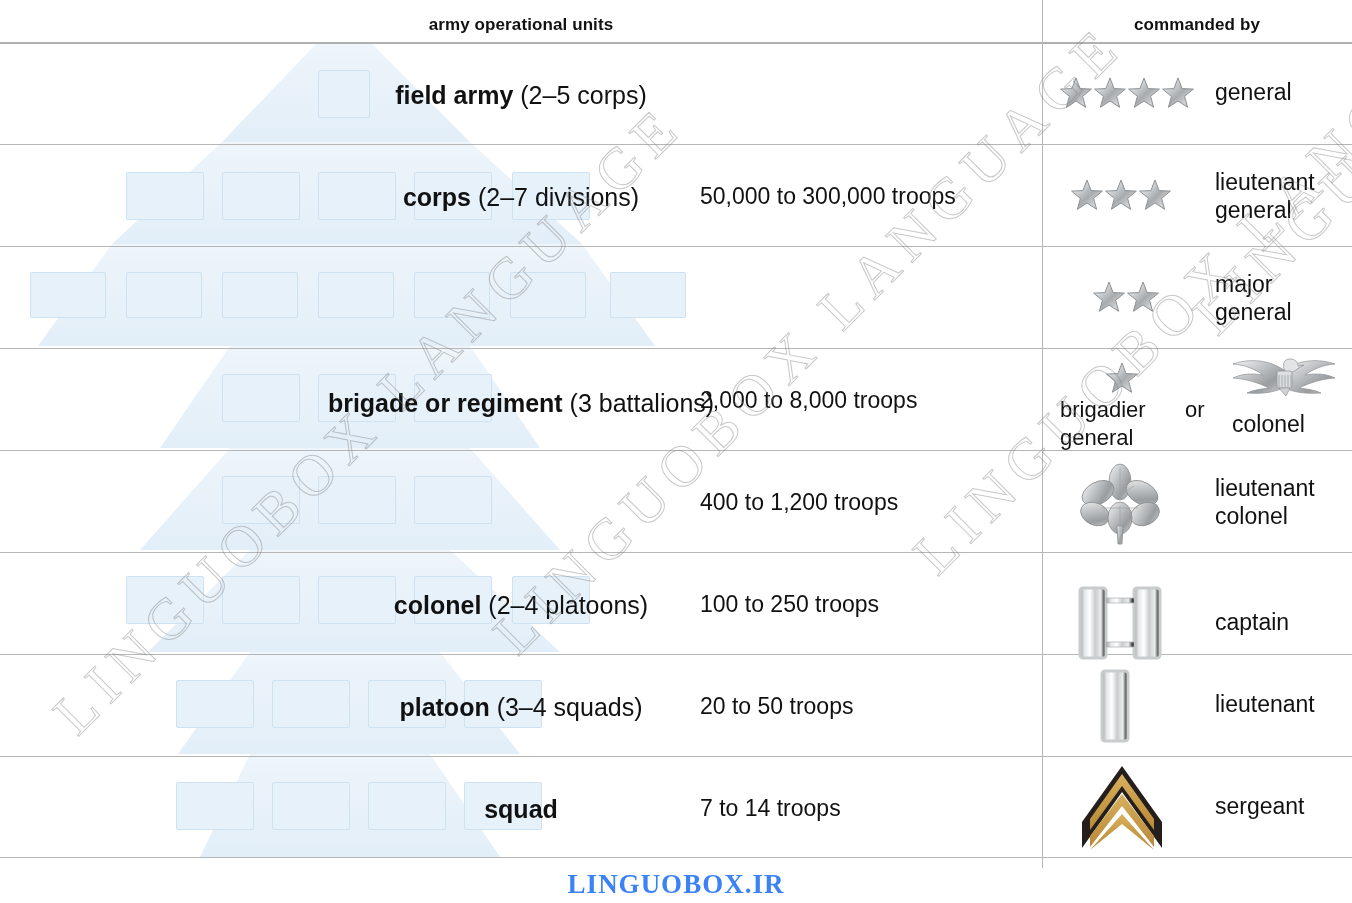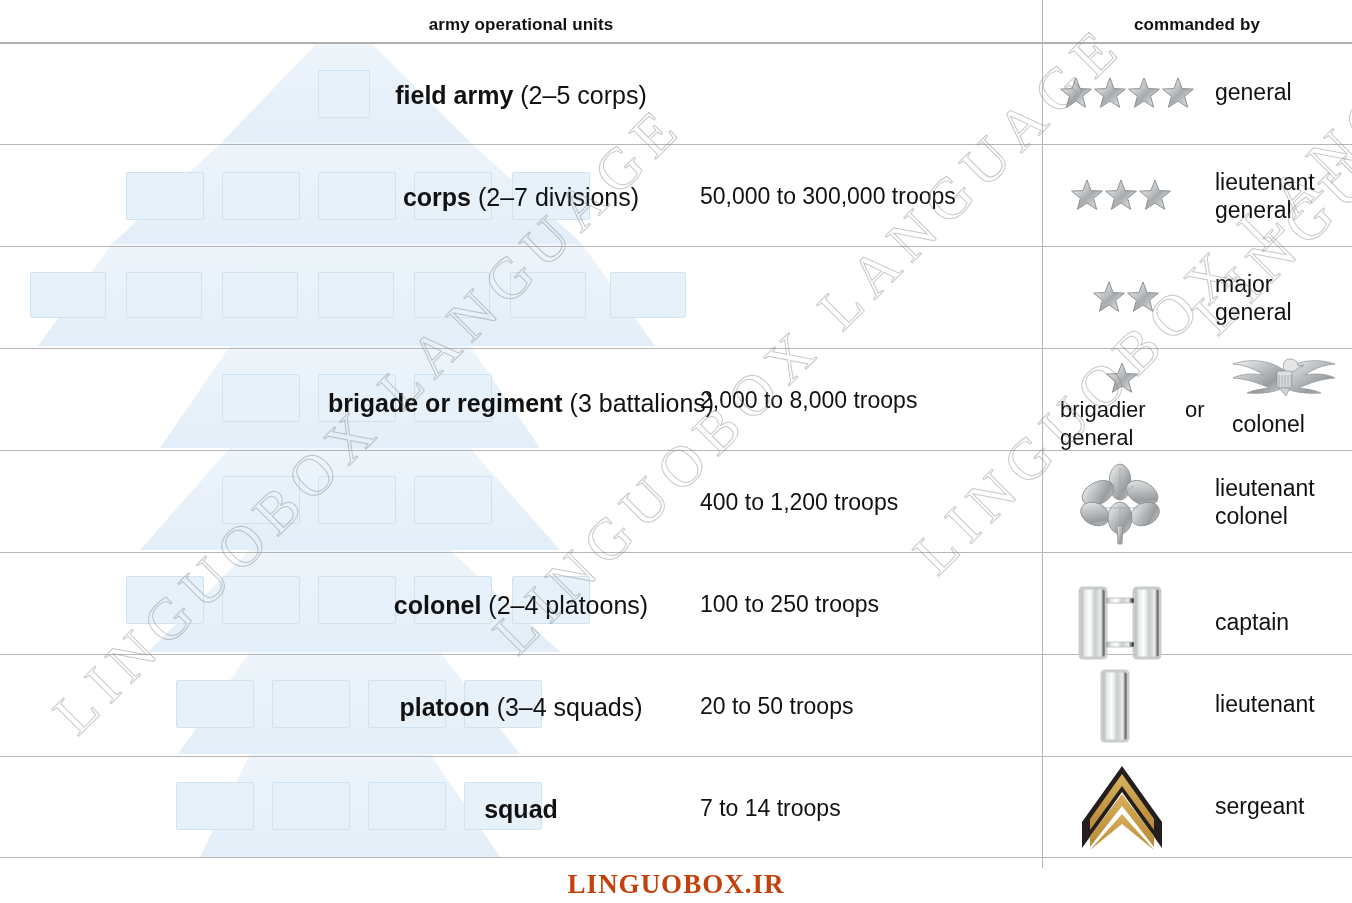--- a/index.html
+++ b/index.html
@@ -86,21 +86,21 @@
   }
   .footer{
     position:absolute;left:0;width:1352px;top:866px;height:37px;
     display:flex;align-items:center;justify-content:center;
     z-index:6;
   }
   .footer span{
     font-family:"Liberation Serif",serif;
     font-weight:bold;
     font-size:27px;
-    color:#c2410c;
+    color:#3b82f6;
     letter-spacing:1px;
   }
 </style>
 </head>
 <body>
 
 <div id="chart">
 
   <svg class="pyramid" viewBox="0 0 1042 815" preserveAspectRatio="none">
     <defs>

